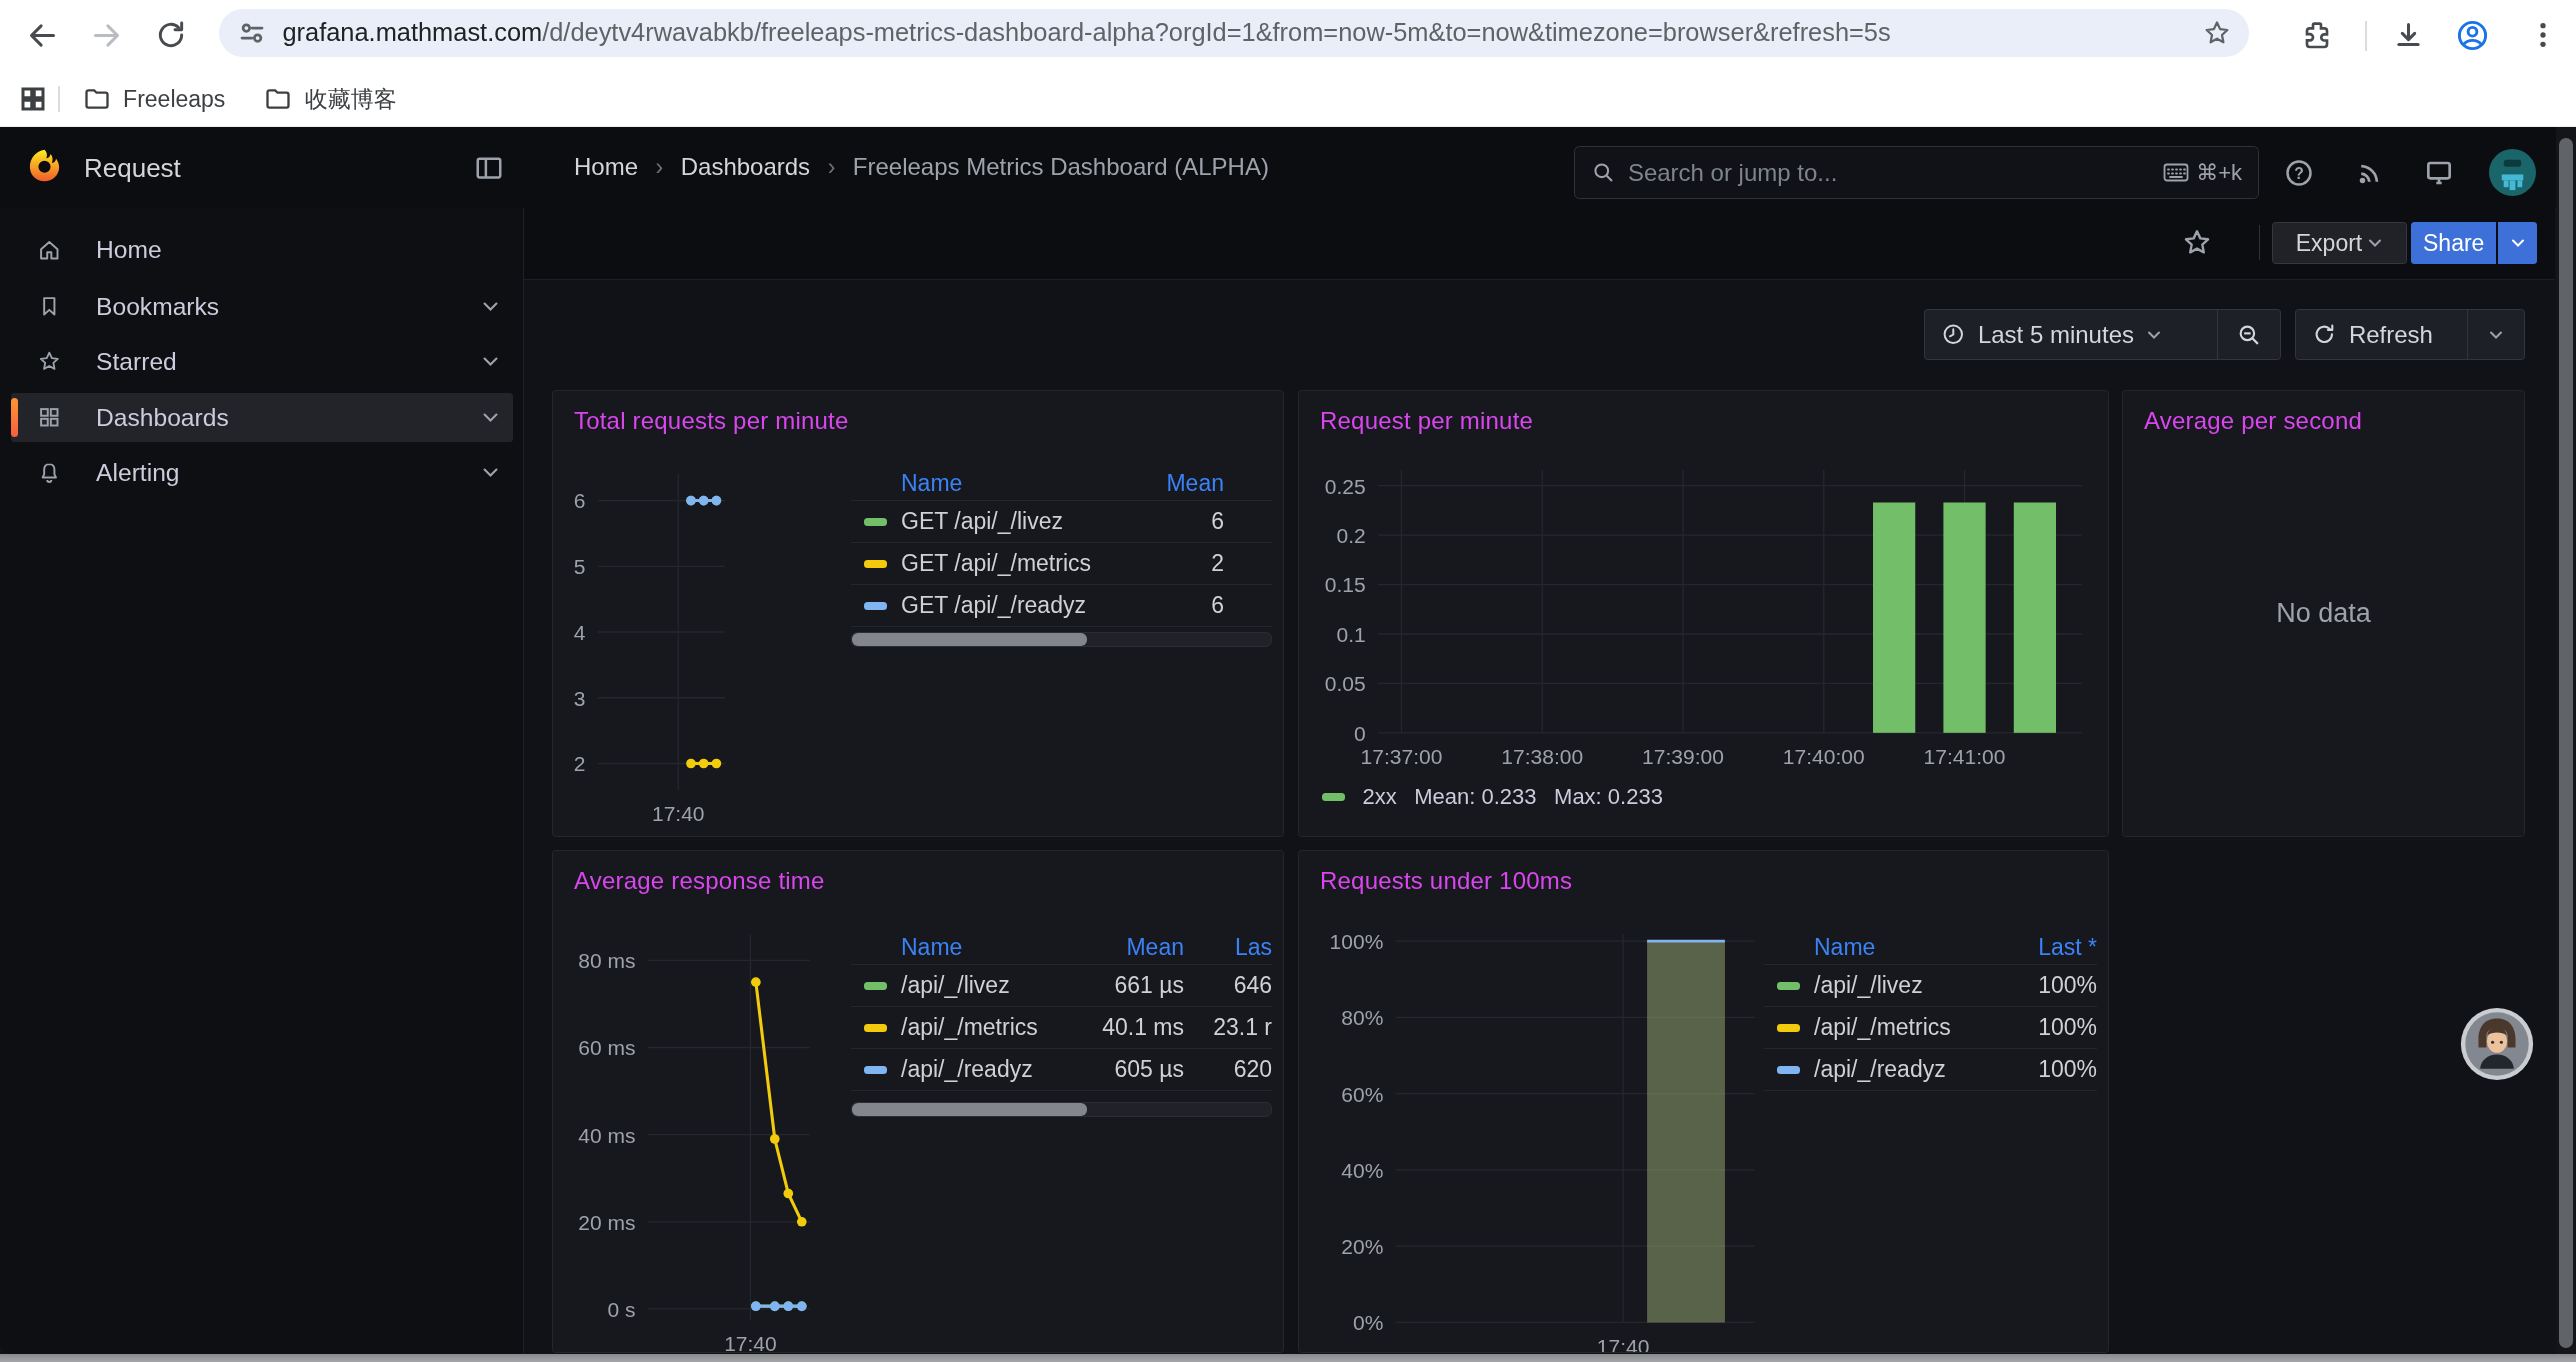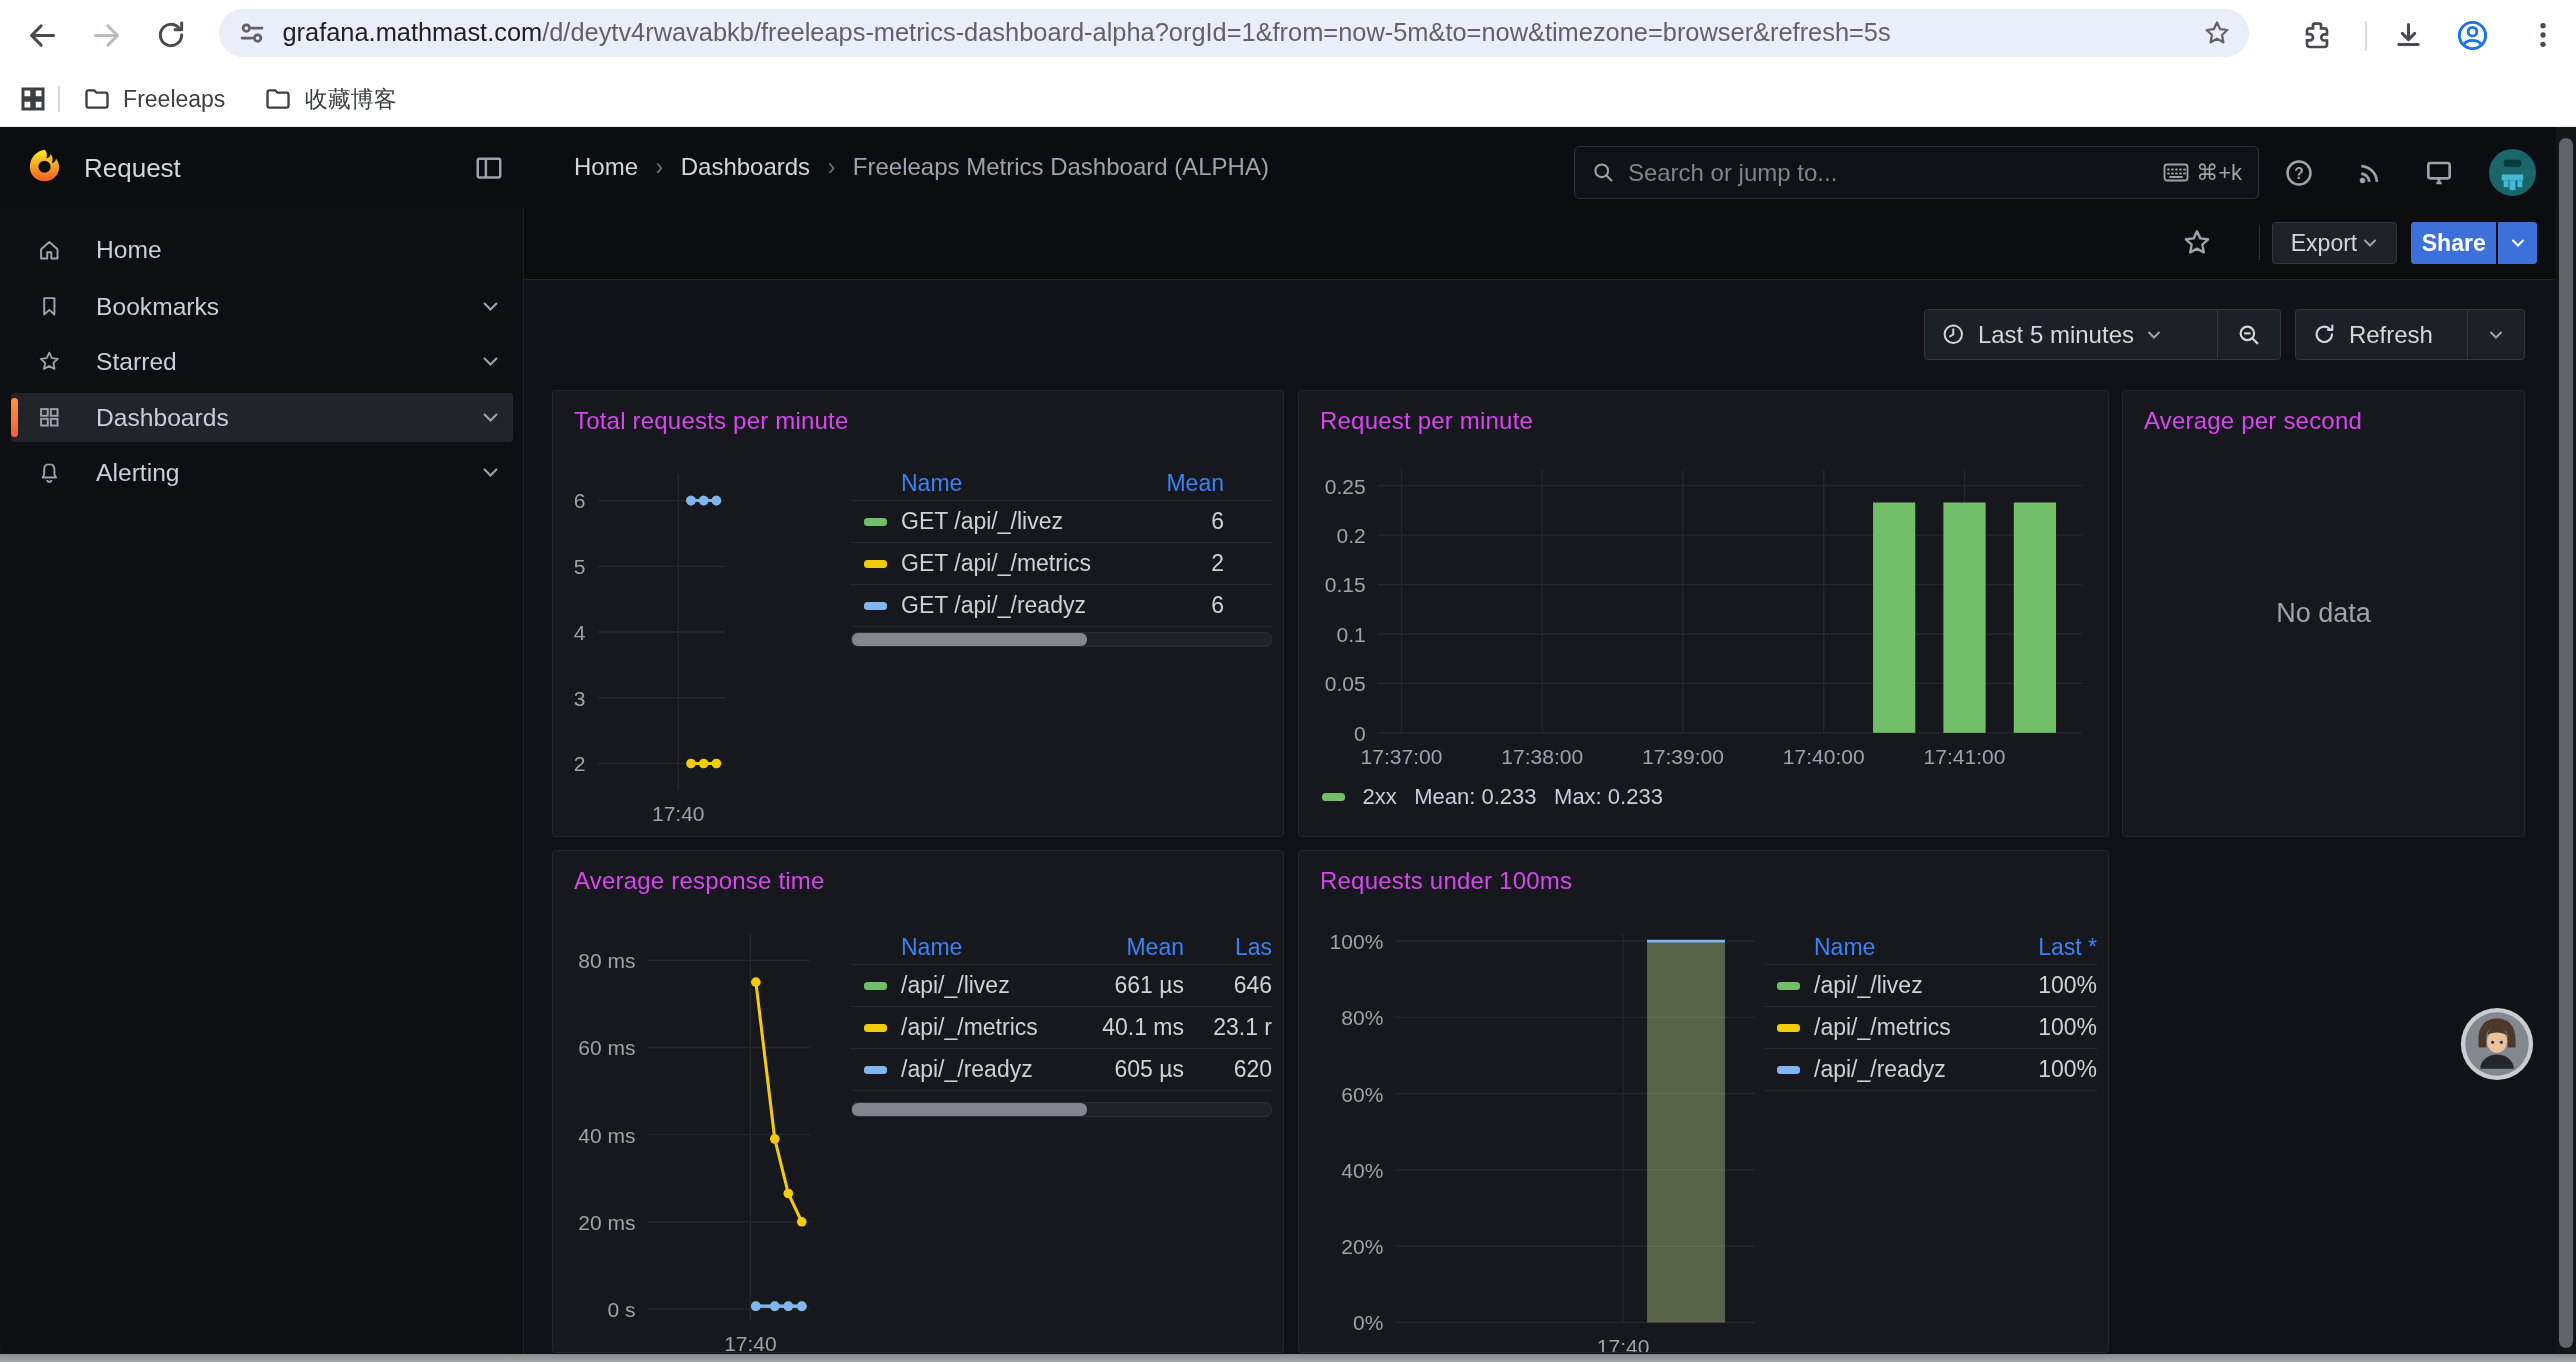--- a/index.html
+++ b/index.html
@@ -30,21 +30,21 @@
   .csep{color:#6f7277;font-size:23px}
   .searchbox{position:absolute;left:1574px;top:146px;width:685px;height:53px;background:#111217;border:0.9px solid #2f3237;border-radius:5.3px;
              display:flex;align-items:center;padding:0 16px;box-sizing:border-box;gap:12.3px}
   .sphold{color:#7e848d;font-size:24px;flex:1}
   .kshort{color:#9da2ab;font-size:22px;display:flex;align-items:center;gap:7px}
   .gnavicon{position:absolute;width:32px;height:32px;color:#9da2ab;display:flex;align-items:center;justify-content:center}
   
   .gbtn{position:absolute;height:42px;border-radius:3.5px;display:flex;align-items:center;justify-content:center;
         font-size:23px;color:#d5d6da;box-sizing:border-box}
   .gbtn.dark{background:#202227;border:0.9px solid #34373d}
-  .share{background:#3d71d9;color:#ffffff;font-weight:700;border:none;padding:0}
+  .share{background:#3d71d9;color:#ffffff;font-weight:400;border:none;padding:0}
   .share .main{width:86px;text-align:center}
   .share .gap{width:1.8px;height:42px;background:#0c0d10}
   .share .chev{width:39px;display:flex;align-items:center;justify-content:center}
   
   .tbtn{position:absolute;top:309px;height:51px;background:#1d2026;border:0.9px solid #33363c;border-radius:3.5px;
         display:flex;align-items:stretch;color:#d5d6da;font-size:24px;box-sizing:border-box}
   .tseg{display:flex;align-items:center;gap:12.3px;padding:0 16px}
   .tdiv{width:0.9px;background:#33363c}
   
   .panel{position:absolute;background:#16181d;border:0.9px solid #24262c;border-radius:3.5px;box-sizing:border-box;overflow:hidden}
@@ -263,21 +263,21 @@
     </svg>
 </div>
 
 <div class="kioskrow"></div>
 <div class="gnavicon" style="left:2181px;top:226px">
   <svg width="33" height="33" viewBox="0 0 24 24">
       <path d="M12 3.6l2.5 5.3 5.8.7-4.3 4 1.1 5.8L12 16.6l-5.1 2.8 1.1-5.8-4.3-4 5.8-.7z" fill="none" stroke="currentColor" stroke-width="1.8" stroke-linejoin="round"></path>
     </svg>
 </div>
 <div class="abs" style="left:2259px;top:225px;width:0.9px;height:35px;background:#2e3136"></div>
-<button class="gbtn dark" style="left:2272px;top:222px;width:125px;gap:5px">
+<button class="gbtn dark" style="left:2272px;top:222px;width:135px;gap:5px">
   <span>Export</span>
   <svg width="16" height="16" viewBox="0 0 16 16">
       <path d="M3 5.5L8 10.5 13 5.5" fill="none" stroke="#9da2ab" stroke-width="2" stroke-linecap="round"></path>
     </svg>
 </button>
 <button class="gbtn share" style="left:2411px;top:222px;width:126px">
   <span class="main">Share</span>
   <span class="gap"></span>
   <span class="chev">
     <svg width="16" height="16" viewBox="0 0 16 16">

